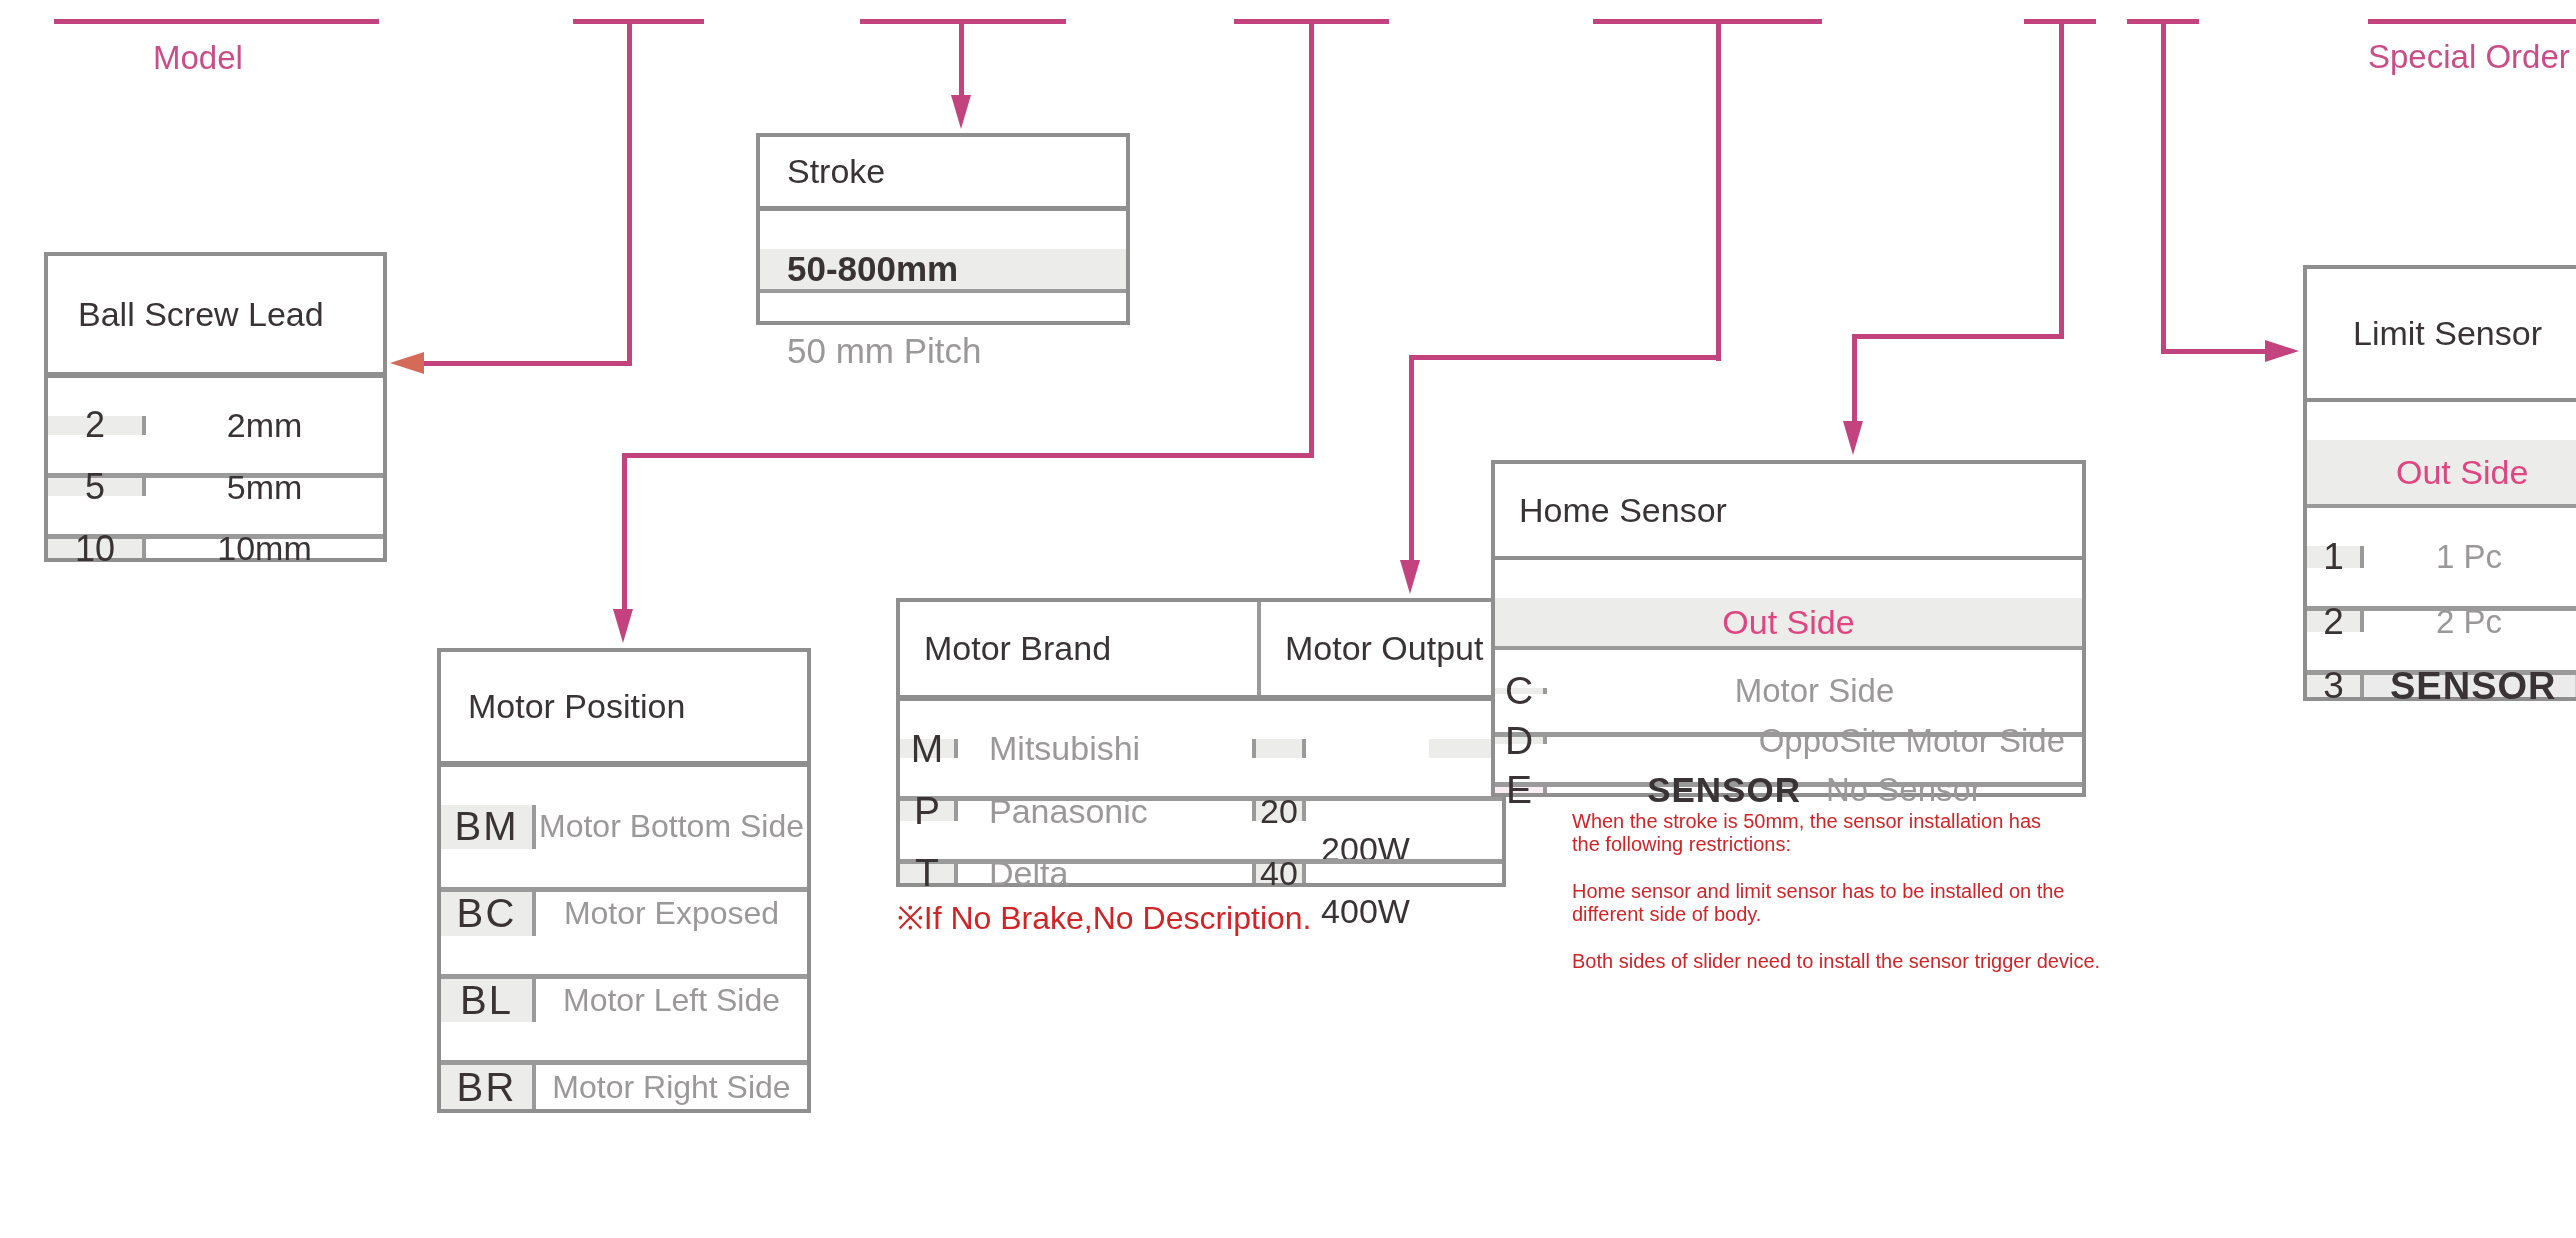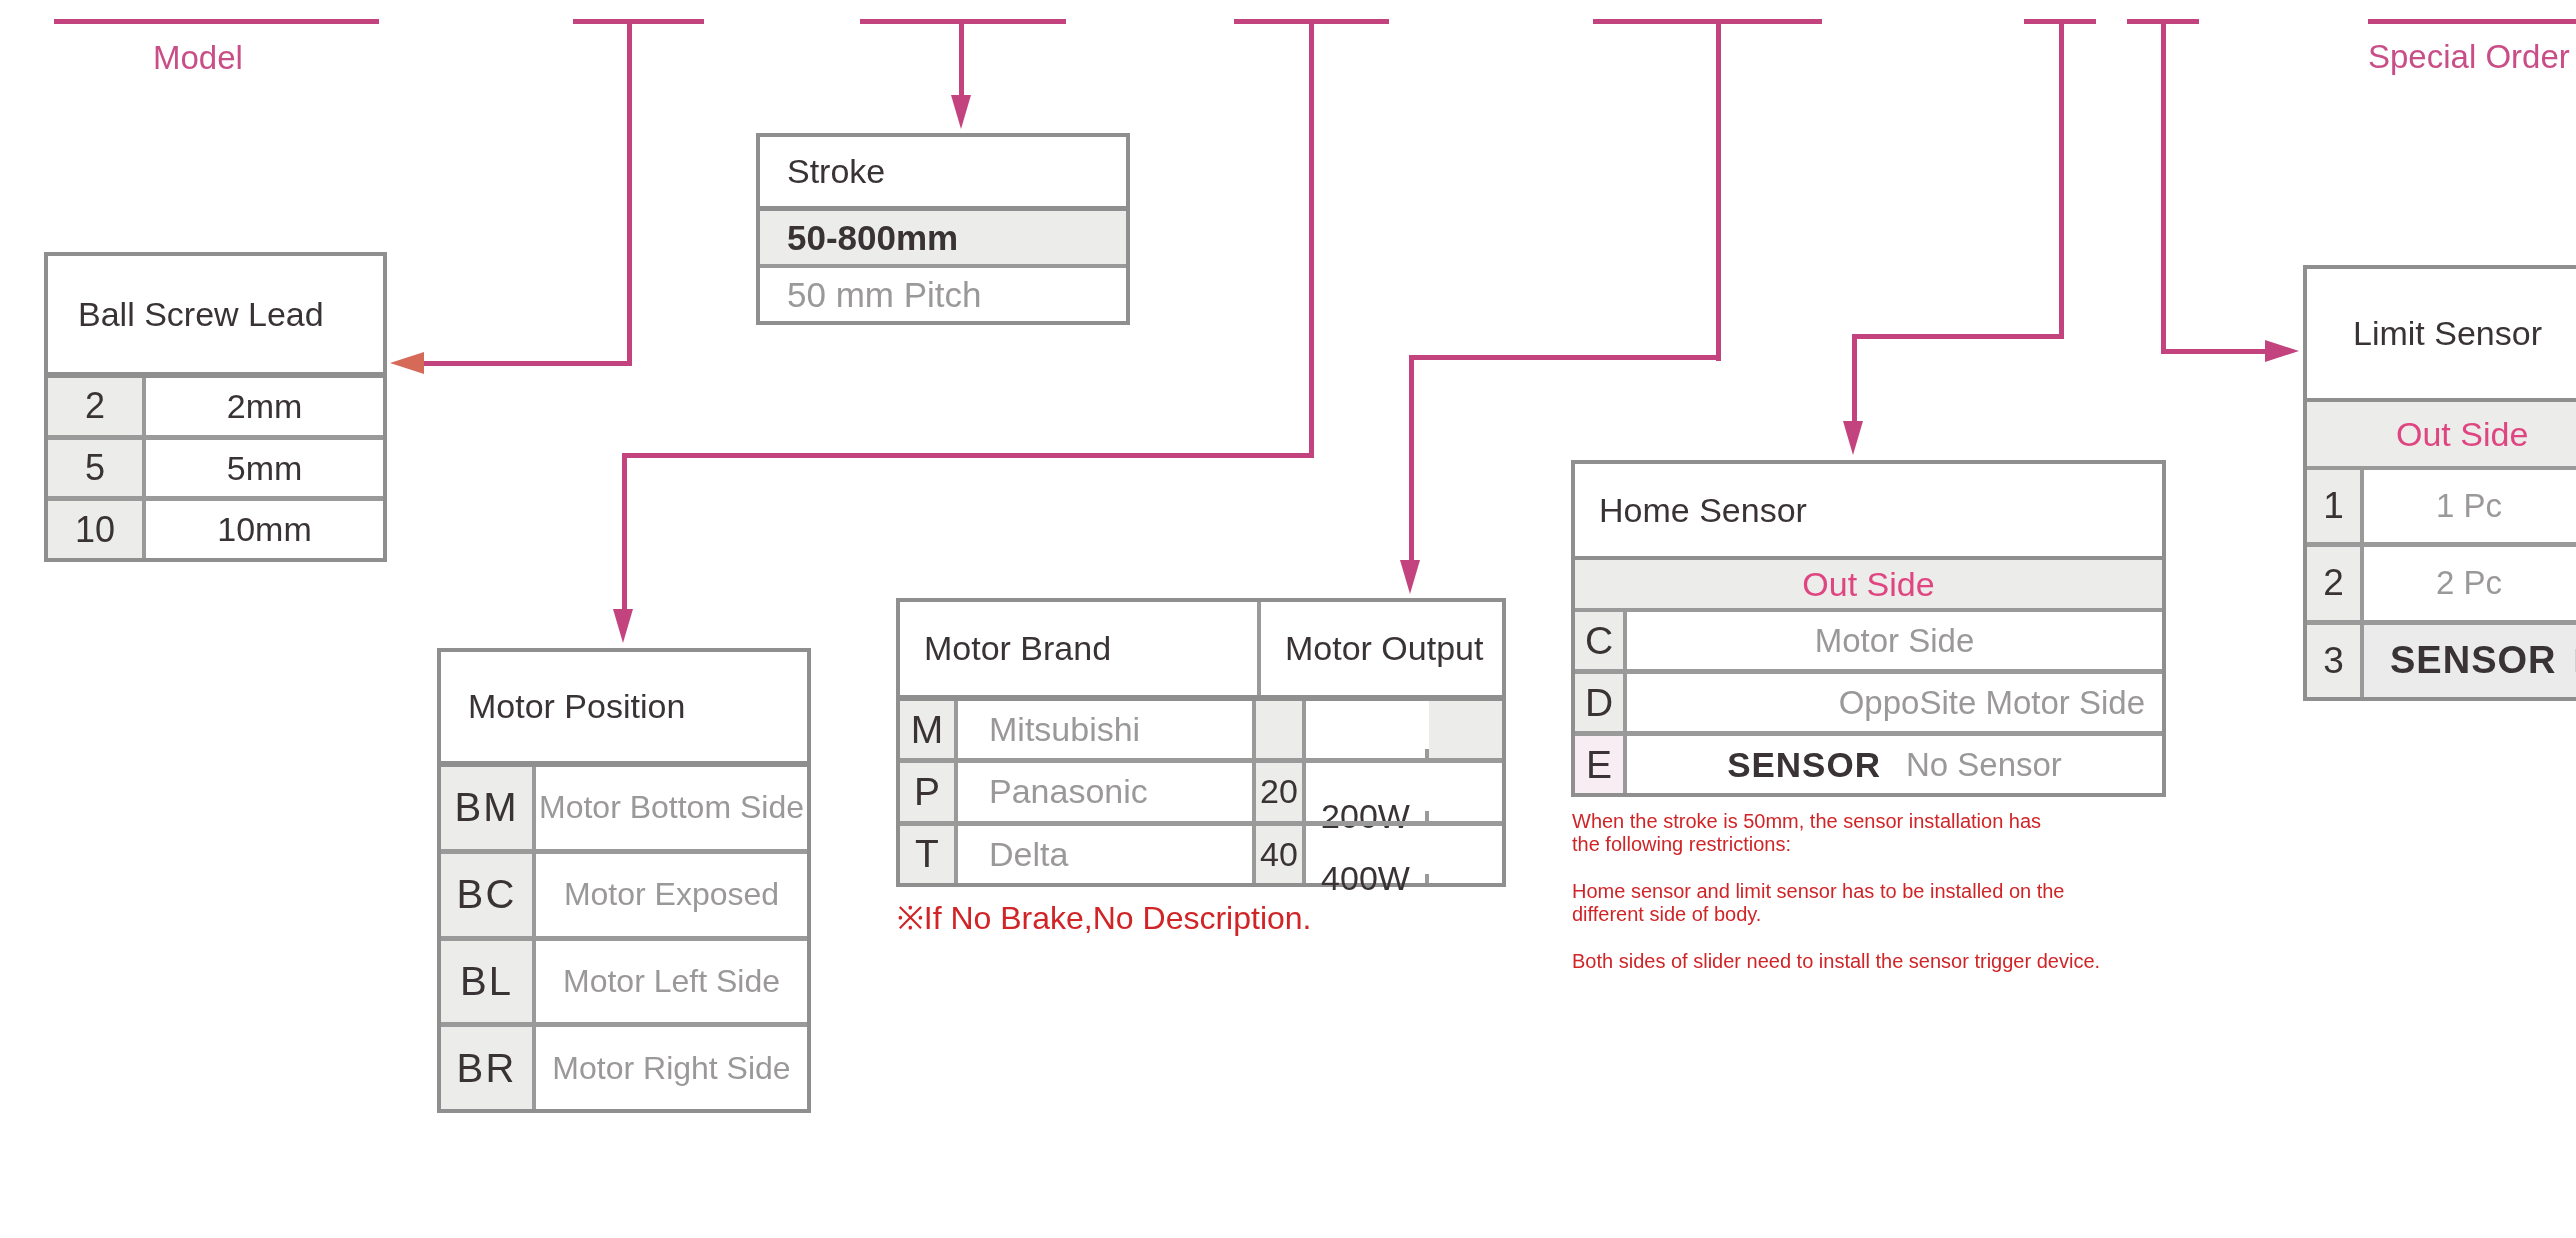--- a/index.html
+++ b/index.html
@@ -11,21 +11,21 @@
   .arr{position:absolute;width:0;height:0;}
   .arr-down{border-left:10.8px solid transparent;border-right:10.8px solid transparent;border-top:34px solid var(--pink);}
   .arr-right{border-top:11.3px solid transparent;border-bottom:11.3px solid transparent;border-left:34px solid var(--pink);}
   .arr-left{border-top:11.3px solid transparent;border-bottom:11.3px solid transparent;border-right:34px solid var(--salmon);}
 
   
   .pink-label{position:absolute;color:var(--pink_text);font-size:33px;white-space:nowrap;}
 
   
   .tbl{position:absolute;box-sizing:border-box;border:4.1px solid var(--border);background:#fff;
-       display:flex;flex-direction:column;color:var(--dark);}
+       display:flex;flex-direction:column;color:var(--dark);gap:38px;}
   .tbl *{box-sizing:border-box;}
   .hd{flex:none;display:flex;align-items:center;font-size:34px;color:var(--dark);
       border-bottom:6.2px solid var(--border);padding-left:30px;white-space:nowrap;}
   .band{flex:none;display:flex;align-items:center;background:var(--cell_bg);
         border-bottom:4.1px solid var(--border2);color:var(--outside_pink);font-size:34px;}
   .row{display:flex;flex:1;min-height:0;}
   .row + .row{border-top:5.2px solid var(--border2);}
   .code{flex:none;display:flex;align-items:center;justify-content:center;
         background:var(--cell_bg);border-right:4.1px solid var(--border2);
         color:var(--dark);font-size:37px;}
@@ -59,21 +59,21 @@
   #tbl-motor-brand .brand{flex:none;width:298px;border-right:4.1px solid var(--border2);
         display:flex;align-items:center;padding-left:31px;color:var(--gray_text);font-size:34px;white-space:nowrap;}
   #tbl-motor-brand .pcode{flex:none;width:50px;border-right:4.1px solid var(--border2);
         background:var(--cell_bg);display:flex;align-items:center;justify-content:center;
         color:var(--dark);font-size:34px;}
   #tbl-motor-brand .pval{flex:none;width:123px;border-right:4.1px solid var(--border2);
         display:flex;align-items:center;justify-content:center;color:var(--dark);font-size:34px;margin-top:48px;}
   #tbl-motor-brand .pextra{flex:1;}
   #tbl-motor-brand .pextra.shaded{background:var(--cell_bg);}
 
-  #tbl-home-sensor{left:1571px;top:460px;width:595px;height:337px;}
+  #tbl-home-sensor{left:1491px;top:460px;width:595px;height:337px;}
   #tbl-home-sensor .hd{height:96px;border-bottom-width:4.1px;padding-left:24px;}
   #tbl-home-sensor .band{height:52px;justify-content:center;}
   #tbl-home-sensor .code{width:52px;font-size:39px;}
   #tbl-home-sensor .code.pinkbg{background:var(--cell_bg_pink);}
   #tbl-home-sensor .val.right{justify-content:flex-end;padding-right:17px;}
   #tbl-home-sensor .strong{font-size:35px;margin-right:25px;}
 
   #tbl-limit-sensor{left:2303px;top:265px;width:442px;height:436px;}
   #tbl-limit-sensor .hd{height:133px;border-bottom-width:4.1px;padding-left:46px;}
   #tbl-limit-sensor .band{height:68px;padding-left:89px;}

